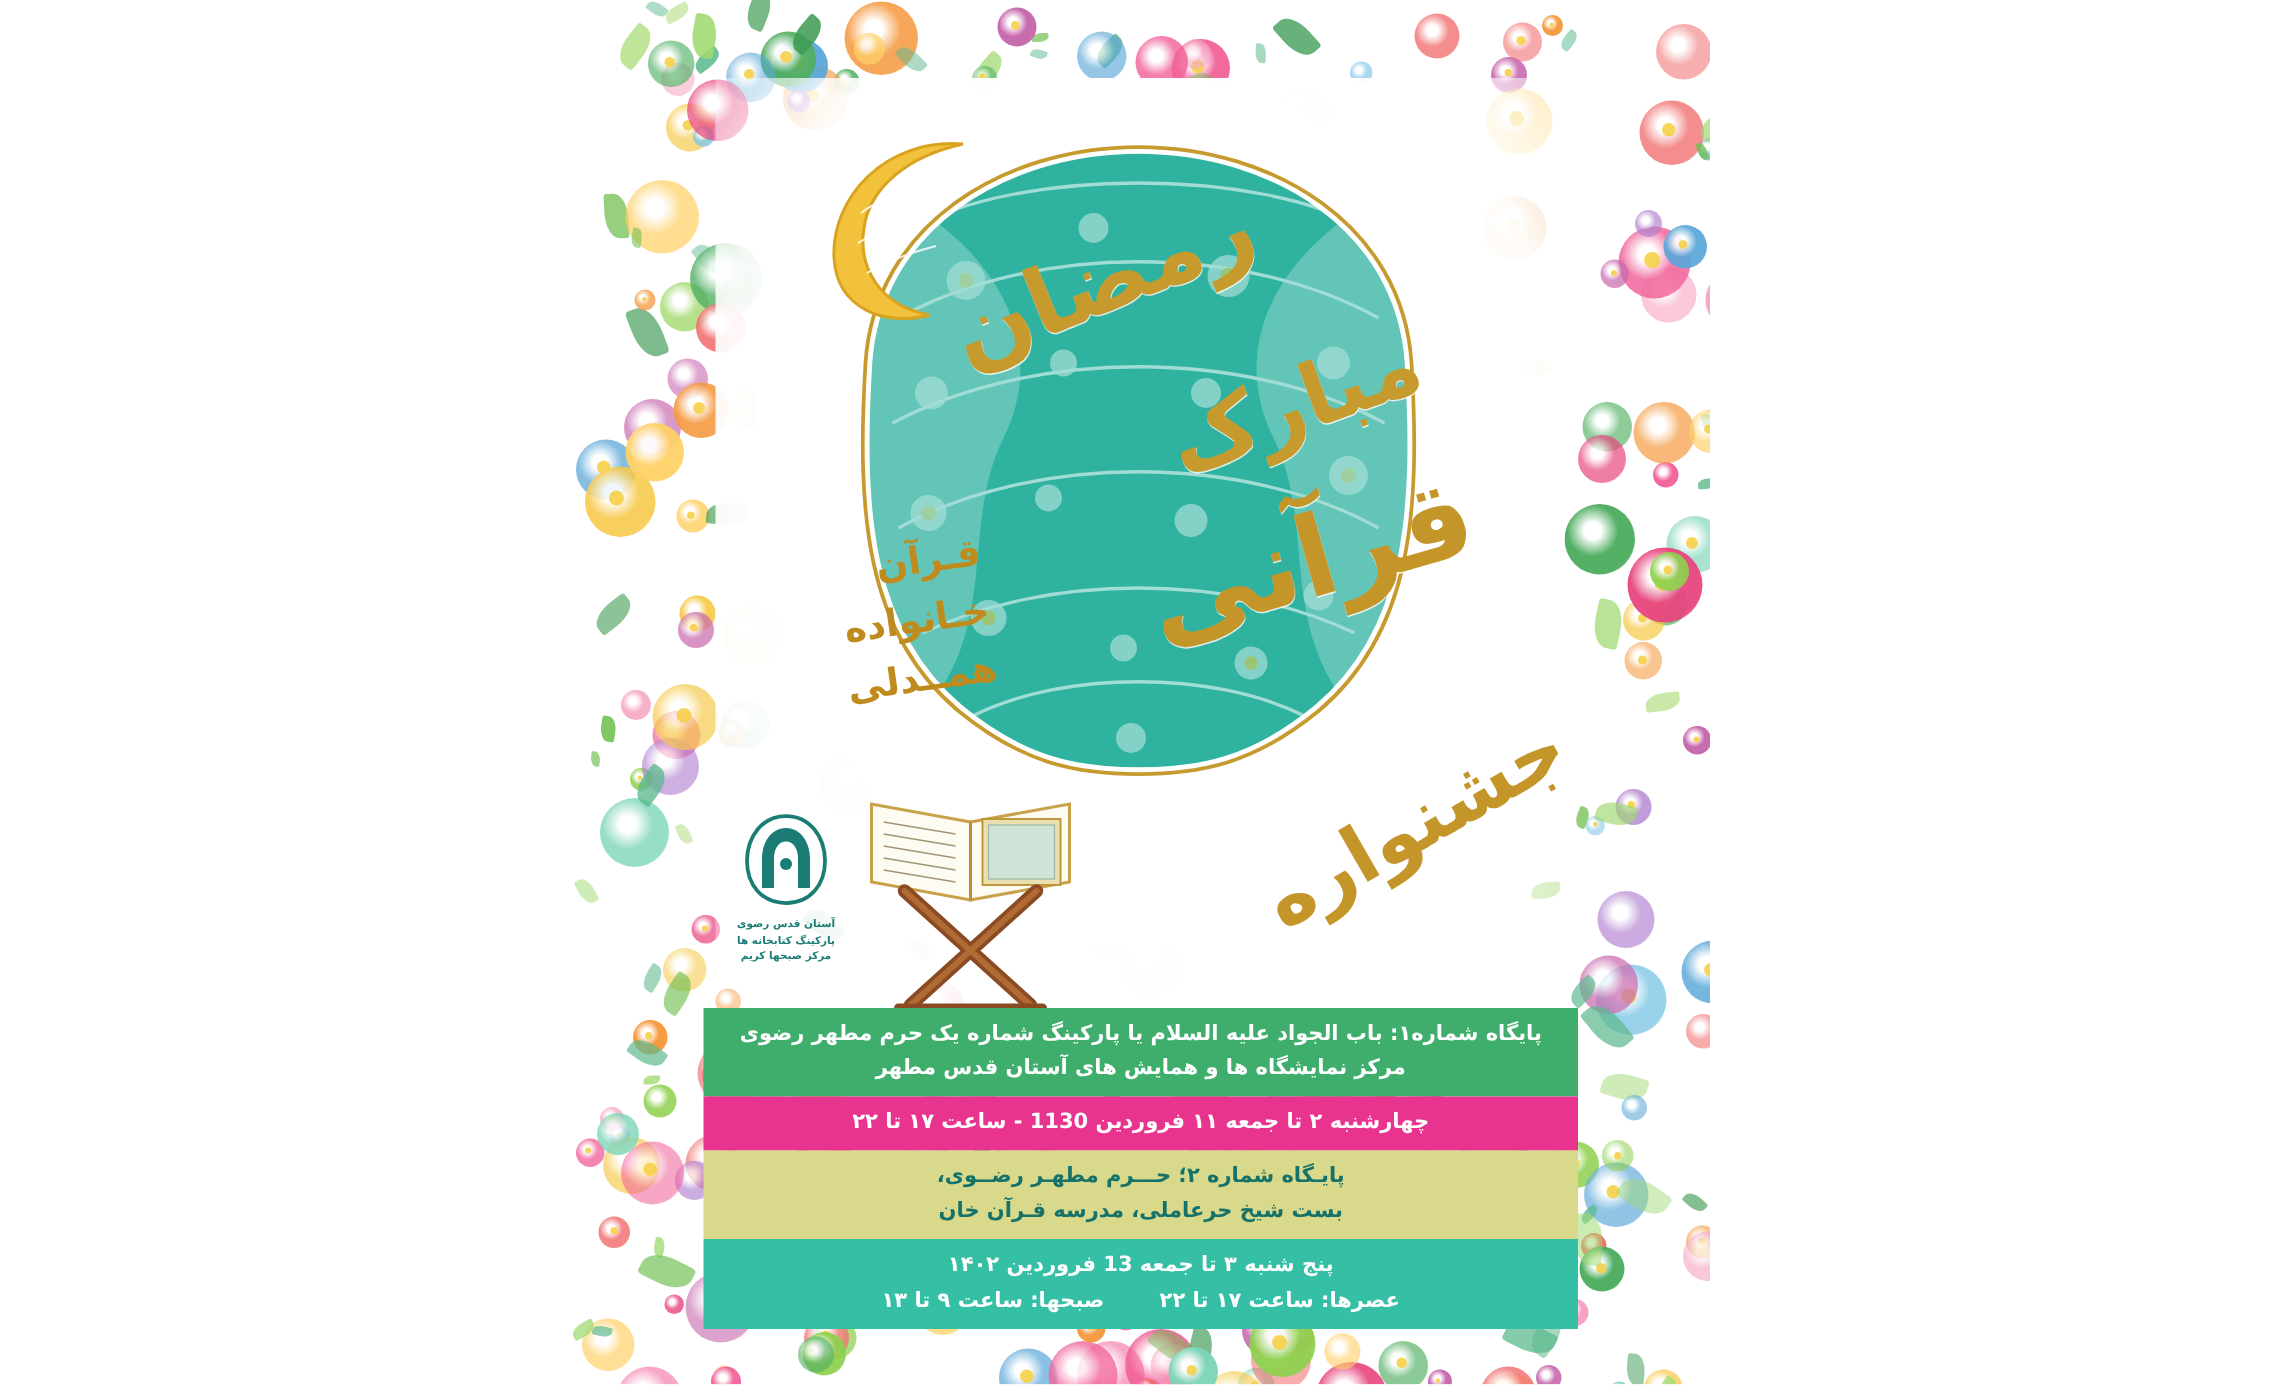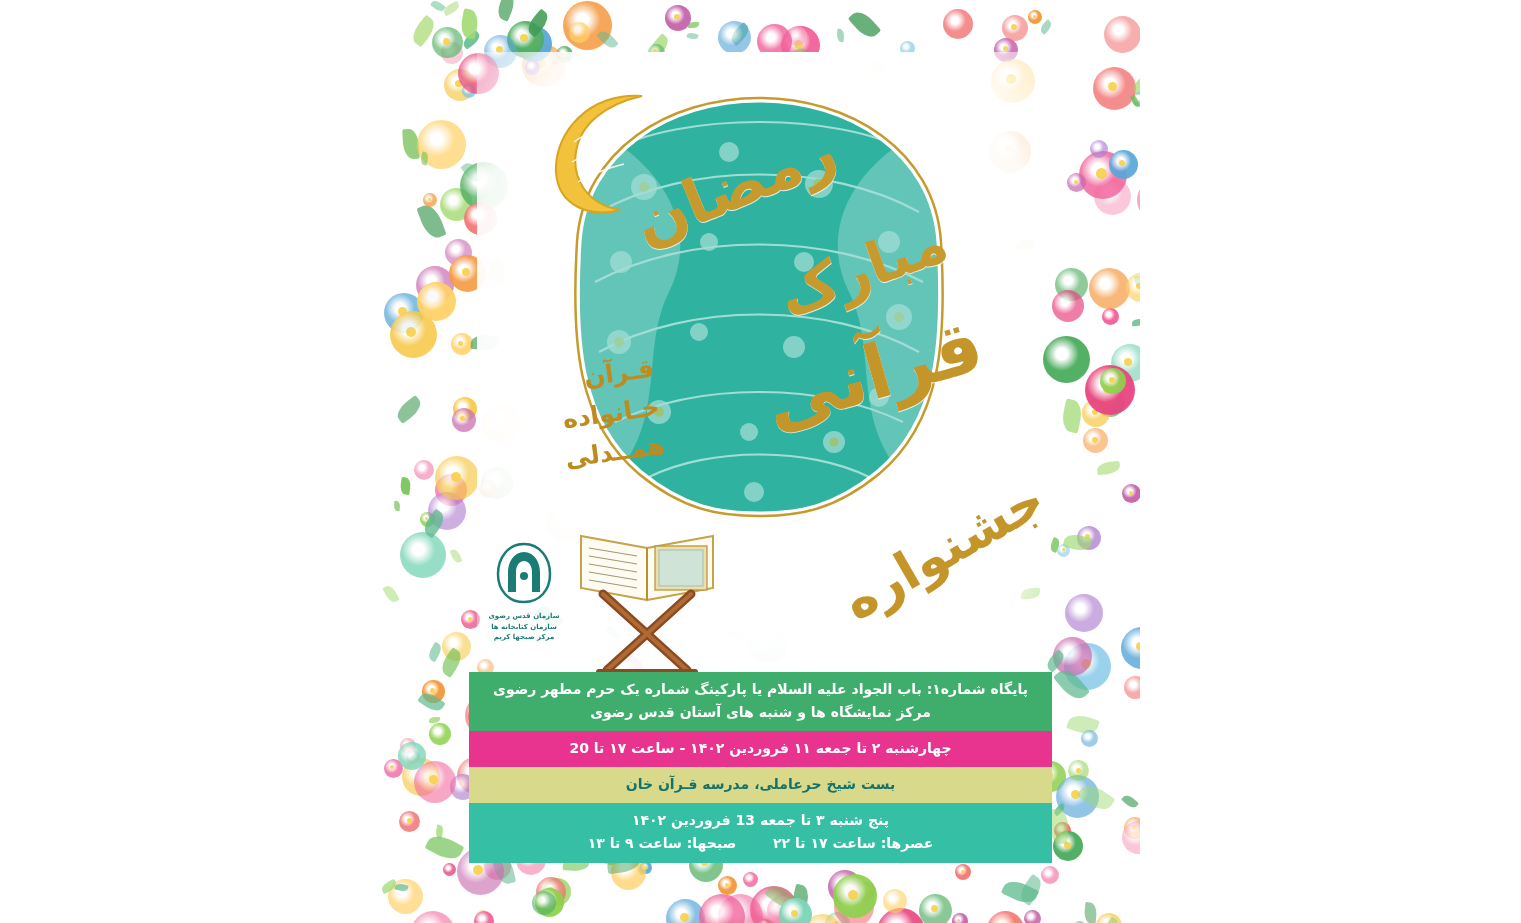--- a/index.html
+++ b/index.html
@@ -703,22 +703,22 @@
       </div>
     </div>
 
     <div class="logo">
       <svg class="logo-mark" viewBox="0 0 56 62" xmlns="http://www.w3.org/2000/svg">
         <path d="M28 2 C44 2 54 16 54 32 C54 48 44 60 28 60 C12 60 2 48 2 32 C2 16 12 2 28 2 Z" fill="none" stroke="#1a7c74" stroke-width="2.5"></path>
         <path d="M28 10 C38 10 44 20 44 30 L44 50 L36 50 L36 30 C36 24 33 19 28 19 C23 19 20 24 20 30 L20 50 L12 50 L12 30 C12 20 18 10 28 10 Z" fill="#1a7c74"></path>
         <circle cx="28" cy="34" r="4" fill="#1a7c74"></circle>
       </svg>
       <div class="logo-text">
-        <div>سازمان قدس رضوی</div>
-        <div>سازمان کتابخانه ها</div>
+        <div>آستان قدس رضوی</div>
+        <div>پارکینگ کتابخانه ها</div>
         <div>مرکز صبحها کریم</div>
       </div>
     </div>
 
     <div class="rehal">
       <svg viewBox="0 0 168 160" xmlns="http://www.w3.org/2000/svg">
 
         <path d="M84 26 L150 14 L150 66 L84 78 Z" fill="#fdfbf2" stroke="#c8a24a" stroke-width="2"></path>
         <path d="M84 26 L18 14 L18 66 L84 78 Z" fill="#fdfbf2" stroke="#c8a24a" stroke-width="2"></path>
         <rect x="92" y="24" width="52" height="44" fill="#eadfae" stroke="#b8912f" stroke-width="1.2"></rect>
@@ -742,26 +742,27 @@
         </g>
         <path d="M36 150 L132 150" stroke="#8a4a22" stroke-width="6" stroke-linecap="round"></path>
       </svg>
     </div>
 
     <div class="info">
 
 
       <div class="info-row row-green">
         <div>پایگاه شماره۱: باب الجواد علیه السلام  یا پارکینگ شماره یک حرم مطهر رضوی</div>
-        <div>مرکز نمایشگاه ها و شنبه های آستان قدس رضوی</div>
+        <div>مرکز نمایشگاه ها و همایش های آستان قدس مطهر</div>
       </div>
 
-      <div class="info-row row-pink">چهارشنبه ۲ تا جمعه ۱۱ فروردین ۱۴۰۲ - ساعت ۱۷ تا 20</div>
+      <div class="info-row row-pink">چهارشنبه ۲ تا جمعه ۱۱ فروردین 1130 - ساعت ۱۷ تا ۲۲</div>
 
       <div class="info-row row-olive">
+        <div>پایـگاه شماره ۲؛ حـــرم مطهـر رضــوی،</div>
         <div>بست شیخ حرعاملی، مدرسه قـرآن خان</div>
       </div>
 
       <div class="info-row row-teal">
         <div>پنج شنبه ۳ تا جمعه 13 فروردین ۱۴۰۲</div>
         <div class="row-time">
           <span>عصرها: ساعت ۱۷ تا ۲۲</span>
           <span>صبحها: ساعت ۹ تا ۱۳</span>
         </div>
       </div>

